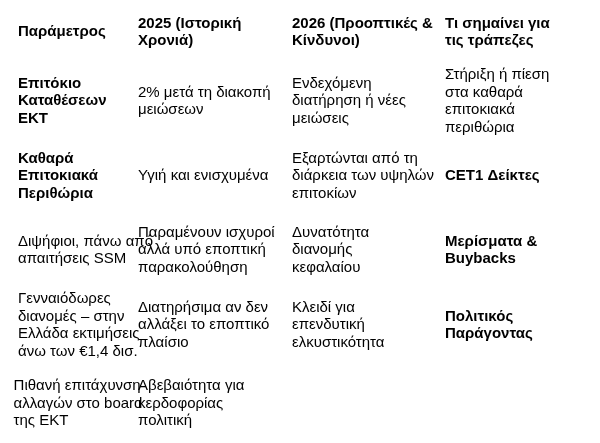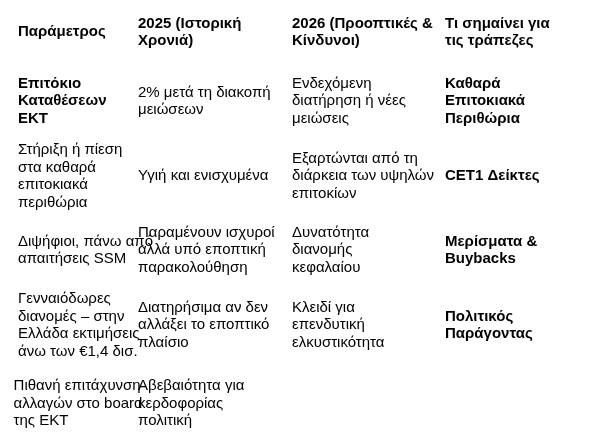--- a/index.html
+++ b/index.html
@@ -42,28 +42,28 @@
 τις τράπεζες</div>
 
   <div class="cell param">Επιτόκιο
 Καταθέσεων
 ΕΚΤ</div>
   <div class="cell">2% μετά τη διακοπή
 μειώσεων</div>
   <div class="cell">Ενδεχόμενη
 διατήρηση ή νέες
 μειώσεις</div>
-  <div class="cell param">Καθαρά
-Επιτοκιακά
-Περιθώρια</div>
-
   <div class="cell">Στήριξη ή πίεση
 στα καθαρά
 επιτοκιακά
 περιθώρια</div>
+
+  <div class="cell param">Καθαρά
+Επιτοκιακά
+Περιθώρια</div>
   <div class="cell">Υγιή και ενισχυμένα</div>
   <div class="cell">Εξαρτώνται από τη
 διάρκεια των υψηλών
 επιτοκίων</div>
 
   <div class="cell param">CET1 Δείκτες</div>
   <div class="cell">Διψήφιοι, πάνω από
 απαιτήσεις SSM</div>
   <div class="cell">Παραμένουν ισχυροί
 αλλά υπό εποπτική

